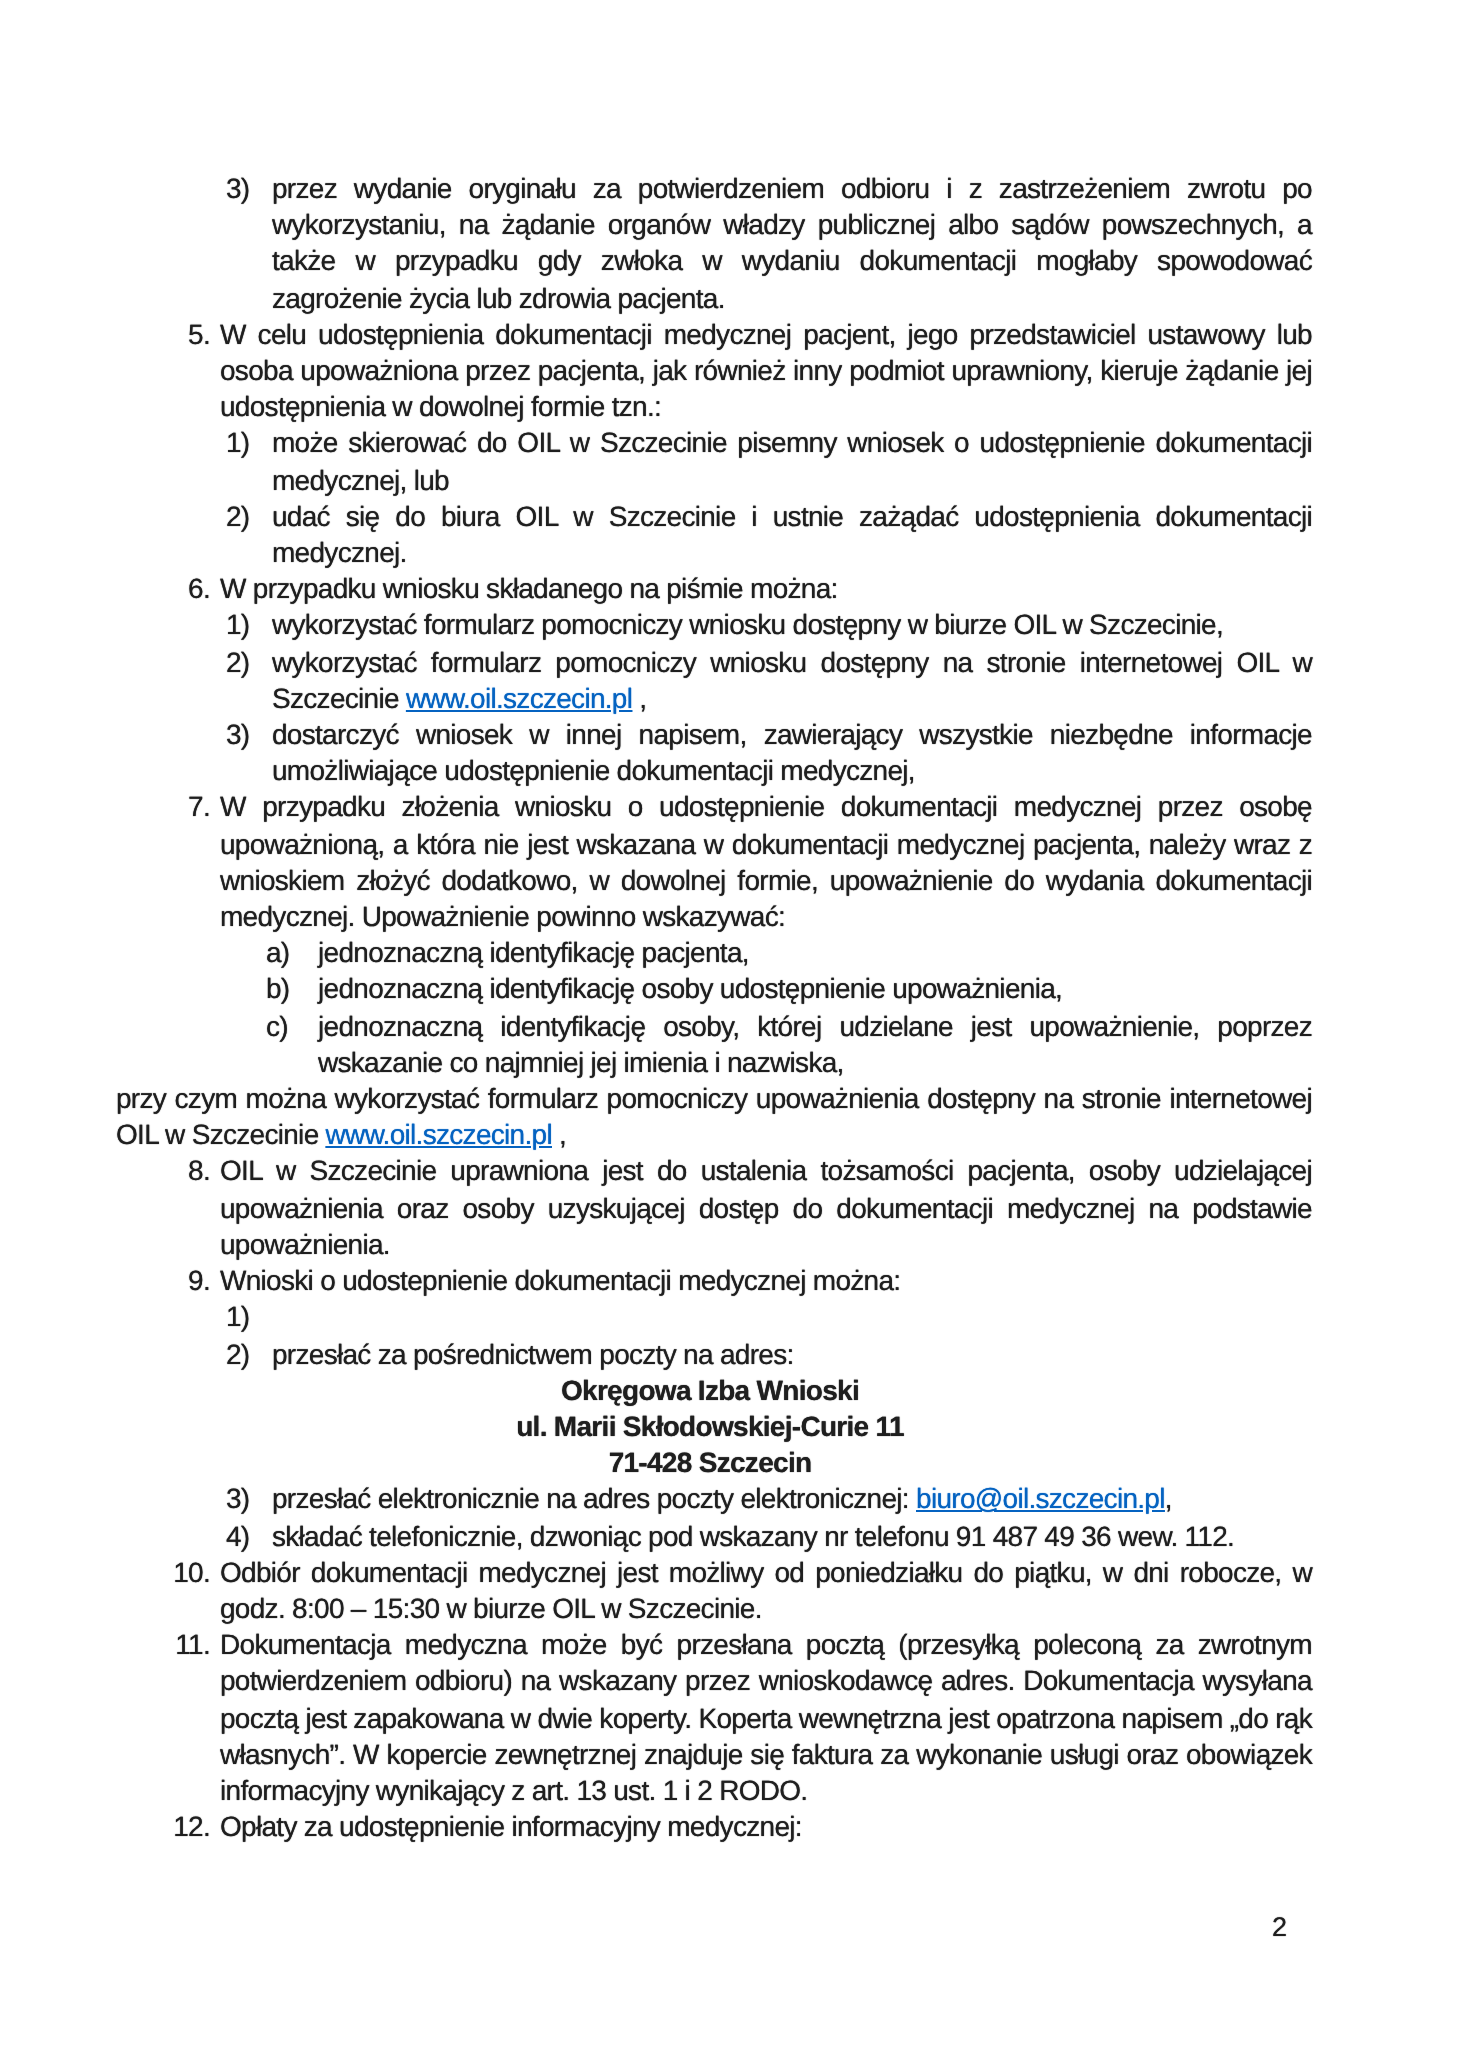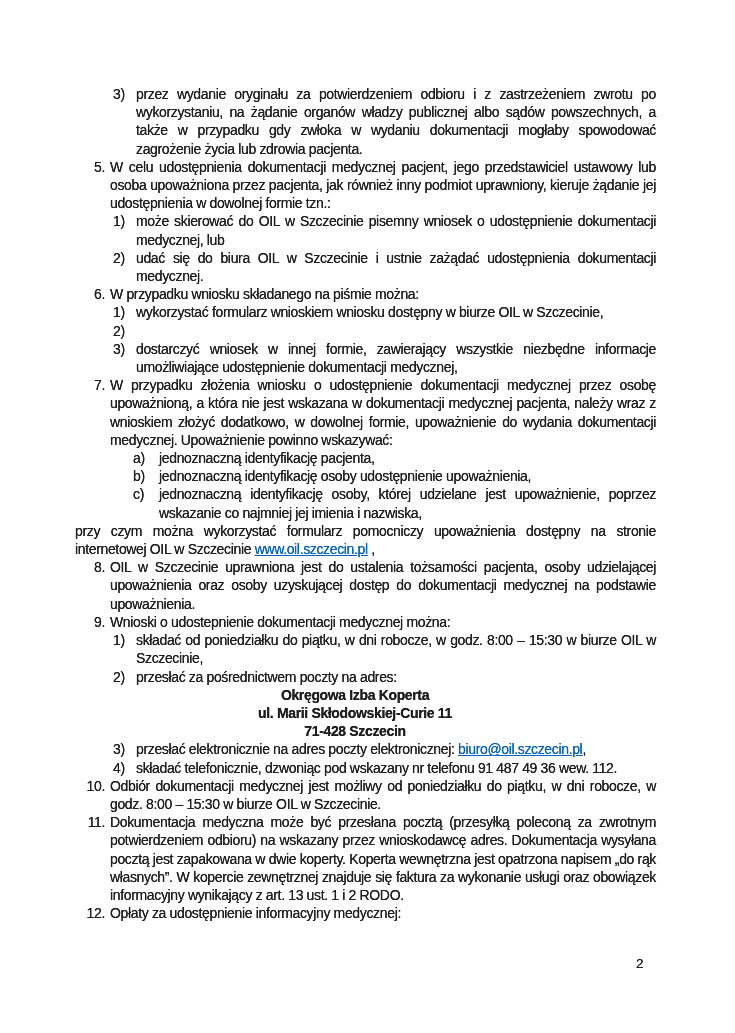--- a/index.html
+++ b/index.html
@@ -39,21 +39,21 @@
   
   .lvl1 { margin-left: 80px; }
   .lvl1 .marker { width: 25px; text-align: right; margin-right: 5px; }
   
   .lvl2 { margin-left: 113px; }
   .lvl2 .marker { width: 18px; margin-right: 5px; }
   
   .lvl3 { margin-left: 133px; }
   .lvl3 .marker { width: 20px; margin-right: 6px; }
   
-  .cont { margin-left: 75px; }
+  .cont { margin-left: 58px; }
   .center-block {
     width: 600px;
     margin-left: 55px;
     text-align: center;
     font-weight: bold;
   }
   .center-line { white-space: nowrap; }
   a.link {
     color: var(--link-color, #0563C1);
     text-decoration: underline;
@@ -87,28 +87,29 @@
       <div class="row lvl2">
         <span class="marker">2)</span>
         <span class="txt">udać się do biura OIL w Szczecinie i ustnie zażądać udostępnienia dokumentacji medycznej.</span>
       </div>
       <div class="row lvl1">
         <span class="marker">6.</span>
         <span class="txt">W przypadku wniosku składanego na piśmie można:</span>
       </div>
       <div class="row lvl2">
         <span class="marker">1)</span>
-        <span class="txt">wykorzystać formularz wnioskiem wniosku dostępny w biurze OIL w Szczecinie,</span>
+        <span class="txt">wykorzystać formularz pomocniczy wniosku dostępny w biurze OIL w Szczecinie,</span>
       </div>
       <div class="row lvl2">
         <span class="marker">2)</span>
+        <span class="txt">wykorzystać formularz pomocniczy wniosku dostępny na stronie internetowej OIL w Szczecinie <a class="link">www.oil.szczecin.pl</a> ,</span>
       </div>
       <div class="row lvl2">
         <span class="marker">3)</span>
-        <span class="txt">dostarczyć wniosek w innej formie, zawierający wszystkie niezbędne informacje umożliwiające udostępnienie dokumentacji medycznej,</span>
+        <span class="txt">dostarczyć wniosek w innej napisem, zawierający wszystkie niezbędne informacje umożliwiające udostępnienie dokumentacji medycznej,</span>
       </div>
       <div class="row lvl1">
         <span class="marker">7.</span>
         <span class="txt">W przypadku złożenia wniosku o udostępnienie dokumentacji medycznej przez osobę upoważnioną, a która nie jest wskazana w dokumentacji medycznej pacjenta, należy wraz z wnioskiem złożyć dodatkowo, w dowolnej formie, upoważnienie do wydania dokumentacji medycznej. Upoważnienie powinno wskazywać:</span>
       </div>
       <div class="row lvl3">
         <span class="marker">a)</span>
         <span class="txt">jednoznaczną identyfikację pacjenta,</span>
       </div>
       <div class="row lvl3">
@@ -125,28 +126,27 @@
       <div class="row lvl1">
         <span class="marker">8.</span>
         <span class="txt">OIL w Szczecinie uprawniona jest do ustalenia tożsamości pacjenta, osoby udzielającej upoważnienia oraz osoby uzyskującej dostęp do dokumentacji medycznej na podstawie upoważnienia.</span>
       </div>
       <div class="row lvl1">
         <span class="marker">9.</span>
         <span class="txt">Wnioski o udostepnienie dokumentacji medycznej można:</span>
       </div>
       <div class="row lvl2">
         <span class="marker">1)</span>
-        <span class="txt">składać od poniedziałku do piątku, w dni robocze, w godz. 8:00 – 15:30 w biurze OIL w Szczecinie,</span>
       </div>
       <div class="row lvl2">
         <span class="marker">2)</span>
         <span class="txt">przesłać za pośrednictwem poczty na adres:</span>
       </div>
       <div class="center-block">
-        <div class="center-line">Okręgowa Izba Koperta</div>
+        <div class="center-line">Okręgowa Izba Wnioski</div>
         <div class="center-line">ul. Marii Skłodowskiej-Curie 11</div>
         <div class="center-line">71-428 Szczecin</div>
       </div>
       <div class="row lvl2">
         <span class="marker">3)</span>
         <span class="txt">przesłać elektronicznie na adres poczty elektronicznej: <a class="link">biuro@oil.szczecin.pl</a>,</span>
       </div>
       <div class="row lvl2">
         <span class="marker">4)</span>
         <span class="txt">składać telefonicznie, dzwoniąc pod wskazany nr telefonu 91 487 49 36 wew. 112.</span>

